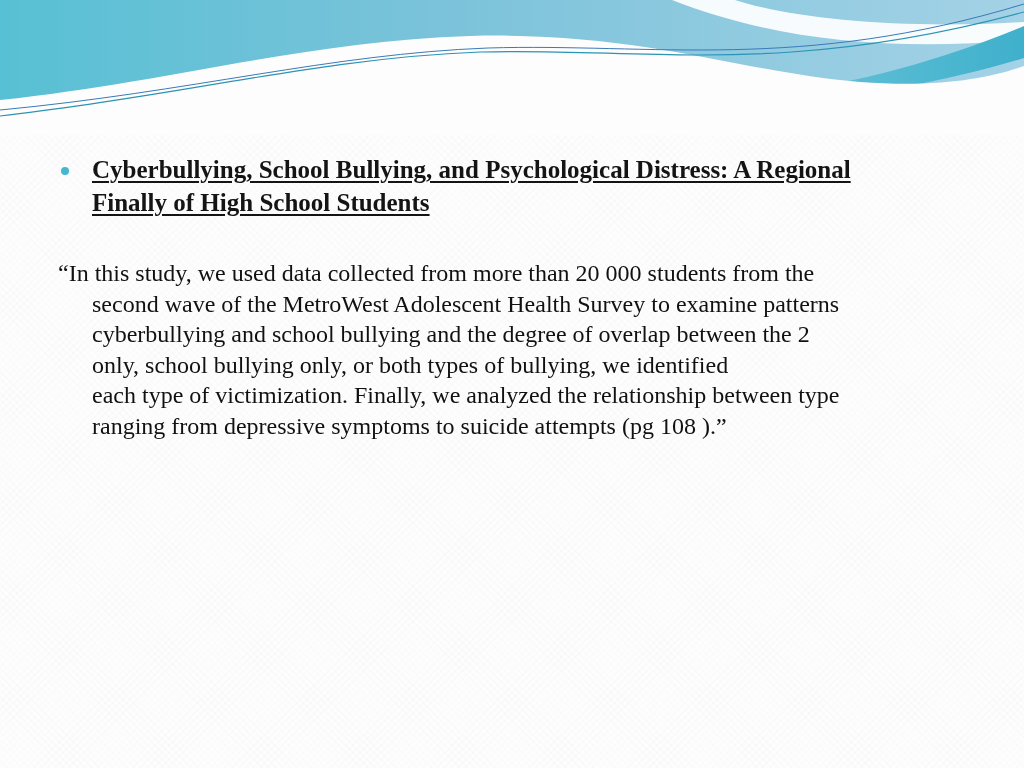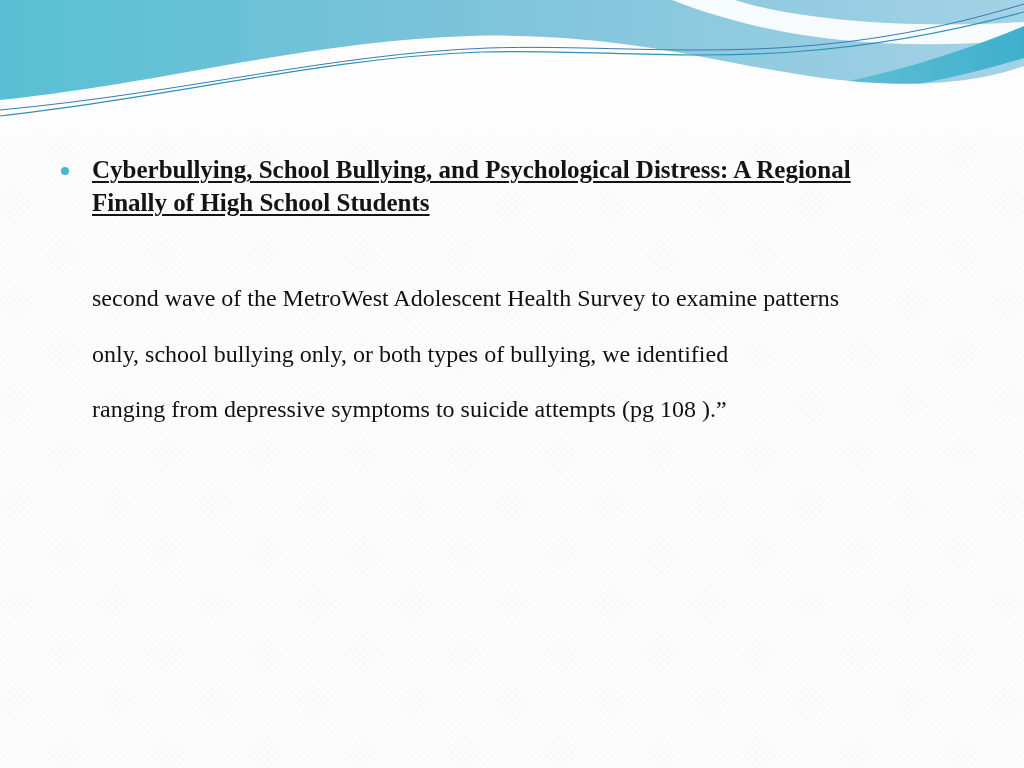--- a/index.html
+++ b/index.html
@@ -60,21 +60,20 @@
   }
   .quote-line {
     display: block;
     font-size: 24px;
     line-height: 30.6px;
     color: #111111;
     white-space: nowrap;
   }
   .quote-line.hang {
     padding-left: 34px;
-    margin-top: 25px;
   }
 </style>
 </head>
 <body>
 
 <div class="slide">
 
   <svg class="header-wave" viewBox="0 0 1024 135" preserveAspectRatio="none" aria-hidden="true">
     <defs>
       <linearGradient id="sky" x1="0" y1="0" x2="1" y2="0">
@@ -96,18 +95,21 @@
   </svg>
 
   <div class="title-bullet"></div>
 
   <div class="title-block">
     <span class="title-line">Cyberbullying, School Bullying, and Psychological Distress: A Regional</span>
     <span class="title-line">Finally of High School Students</span>
   </div>
 
   <div class="quote-block">
+    <span class="quote-line">“In this study, we used data collected from more than 20 000 students from the</span>
     <span class="quote-line hang">second wave of the MetroWest Adolescent Health Survey to examine patterns</span>
+    <span class="quote-line hang">cyberbullying and school bullying and the degree of overlap between the 2</span>
     <span class="quote-line hang">only, school bullying only, or both types of bullying, we identified</span>
+    <span class="quote-line hang">each type of victimization. Finally, we analyzed the relationship between type</span>
     <span class="quote-line hang">ranging from depressive symptoms to suicide attempts (pg 108 ).”</span>
   </div>
 
 </div>
 
 </body></html>

